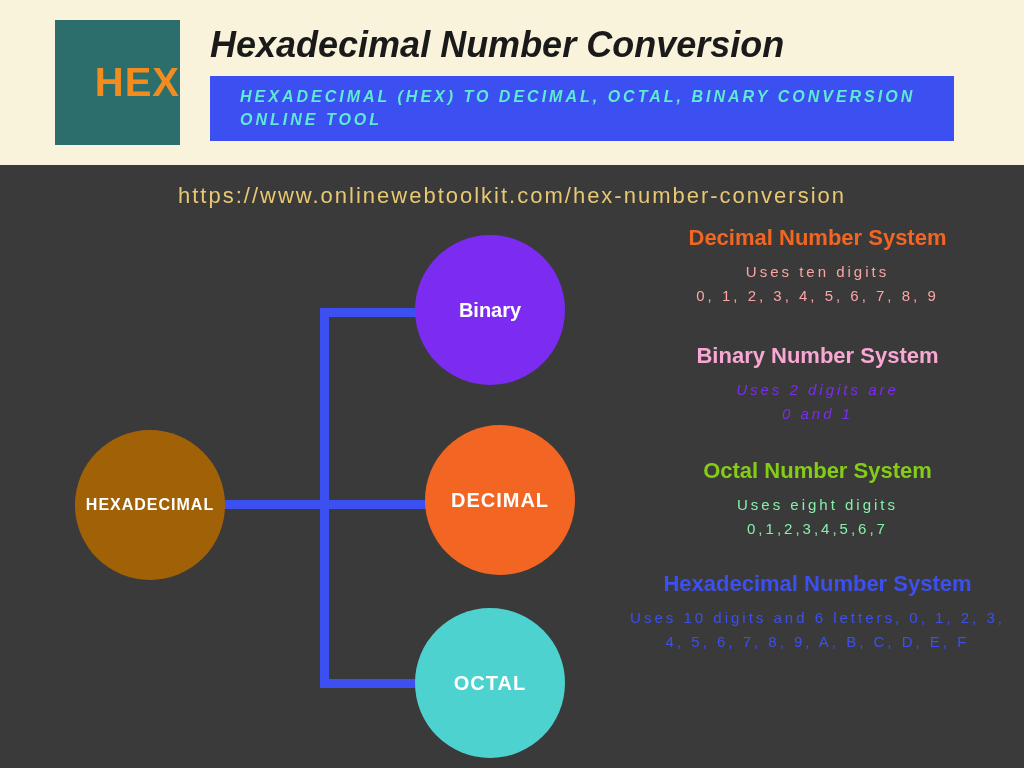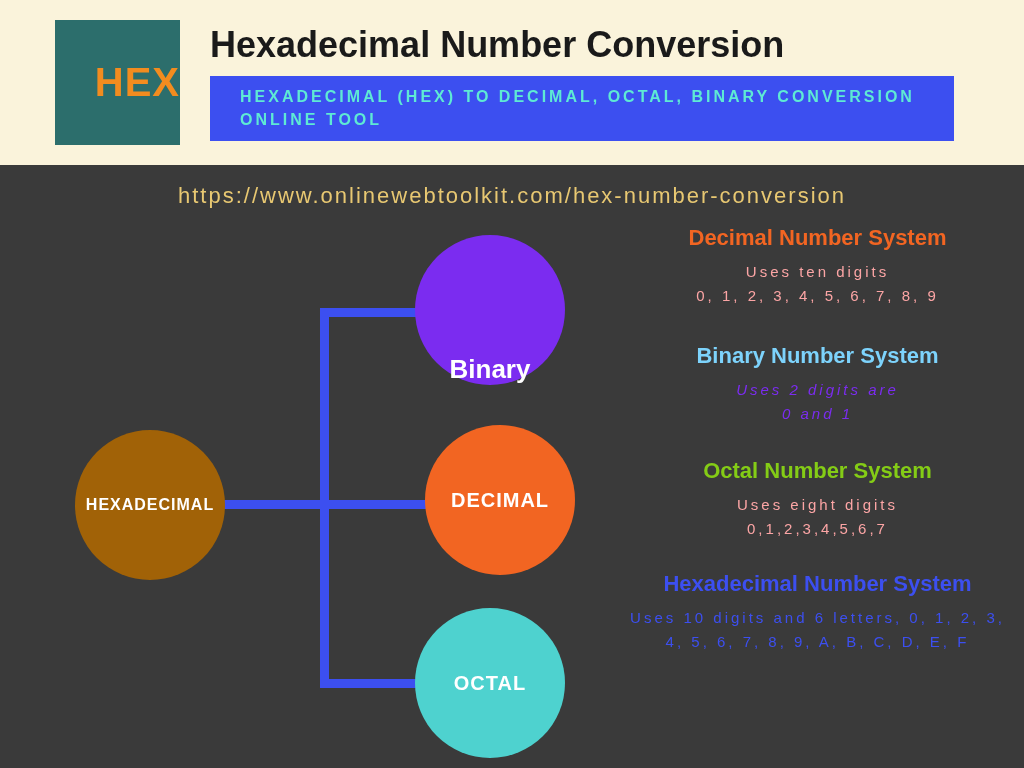--- a/index.html
+++ b/index.html
@@ -28,20 +28,21 @@
   }
   .logo-text {
     color: #f28c1f;
     font-size: 40px;
     font-weight: 900;
     letter-spacing: 1px;
   }
   .title-area {
     flex: 1;
     margin-right: 40px;
+    font-style: italic;
   }
   .main-title {
     color: #1a1a1a;
     font-size: 36px;
     font-weight: 900;
     letter-spacing: 0px;
     margin-bottom: 10px;
   }
   .subtitle-bar {
     background: #3c4ff0;
@@ -84,22 +85,21 @@
     top: 265px;
     font-size: 16px;
     letter-spacing: 1px;
   }
   .binary-circle {
     width: 150px;
     height: 150px;
     background: #7b2cf0;
     left: 415px;
     top: 70px;
-    font-size: 26px;
-    align-items: flex-end;
+    font-size: 20px;
   }
   .decimal-circle {
     width: 150px;
     height: 150px;
     background: #f26522;
     left: 425px;
     top: 260px;
     font-size: 20px;
     letter-spacing: 1px;
   }
@@ -155,24 +155,24 @@
     letter-spacing: 0px;
     margin-bottom: 9px;
   }
   .info-desc {
     font-size: 15px;
     letter-spacing: 3px;
     line-height: 1.6;
   }
   .decimal-title { color: #f26522; }
   .decimal-desc  { color: #fca5a5; }
-  .binary-title  { color: #7dd3fc; }
+  .binary-title  { color: #f9a8d4; }
   .binary-desc   { color: #7b2cf0; font-style: italic; }
   .octal-title   { color: #84cc16; }
-  .octal-desc    { color: #fca5a5; }
+  .octal-desc    { color: #86efac; }
   .hex-title     { color: #3c4ff0; }
   .hex-desc      { color: #3c4ff0; }
   .gap1 { margin-bottom: 35px; }
   .gap2 { margin-bottom: 32px; }
   .gap3 { margin-bottom: 30px; }
 </style>
 </head>
 <body>
 
 <div class="header">

